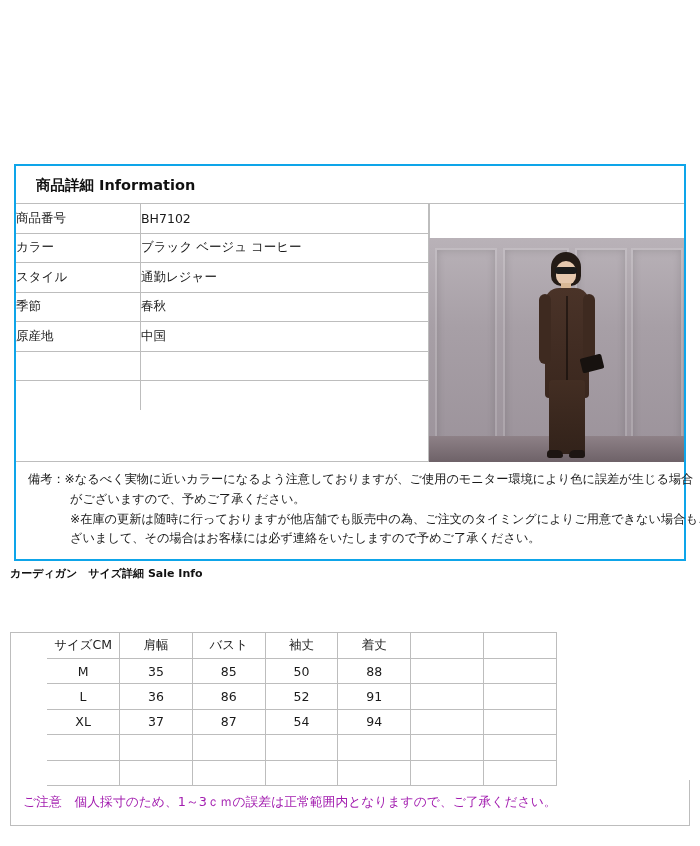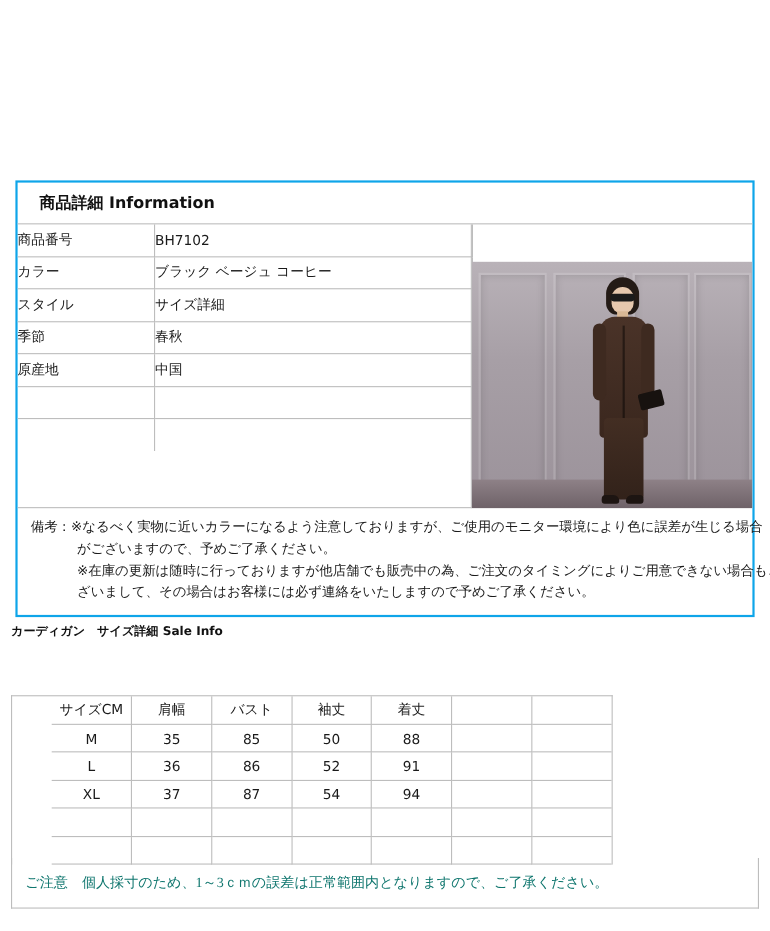--- a/index.html
+++ b/index.html
@@ -213,22 +213,21 @@
     position: absolute;
     left: 10px;
     top: 780px;
     width: 680px;
     height: 46px;
     border: 1px solid #bdbdbd;
     border-top: none;
     box-sizing: border-box;
     font-size: 12.8px;
     padding: 14px 0 0 12px;
-    color: #0f766e;
-    font-family: Liberation Serif, serif;
+    color: #a21caf;
   }
 </style>
 </head>
 <body>
 
 <div class="page">
 
 
   <div class="info-block">
     <div class="info-head">商品詳細 Information</div>
@@ -238,21 +237,21 @@
             <tr>
           <td>商品番号</td>
           <td>BH7102</td>
         </tr>
         <tr>
           <td>カラー</td>
           <td>ブラック ベージュ コーヒー</td>
         </tr>
         <tr>
           <td>スタイル</td>
-          <td>サイズ詳細</td>
+          <td>通勤レジャー</td>
         </tr>
         <tr>
           <td>季節</td>
           <td>春秋</td>
         </tr>
         <tr>
           <td>原産地</td>
           <td>中国</td>
         </tr>
         <tr>

